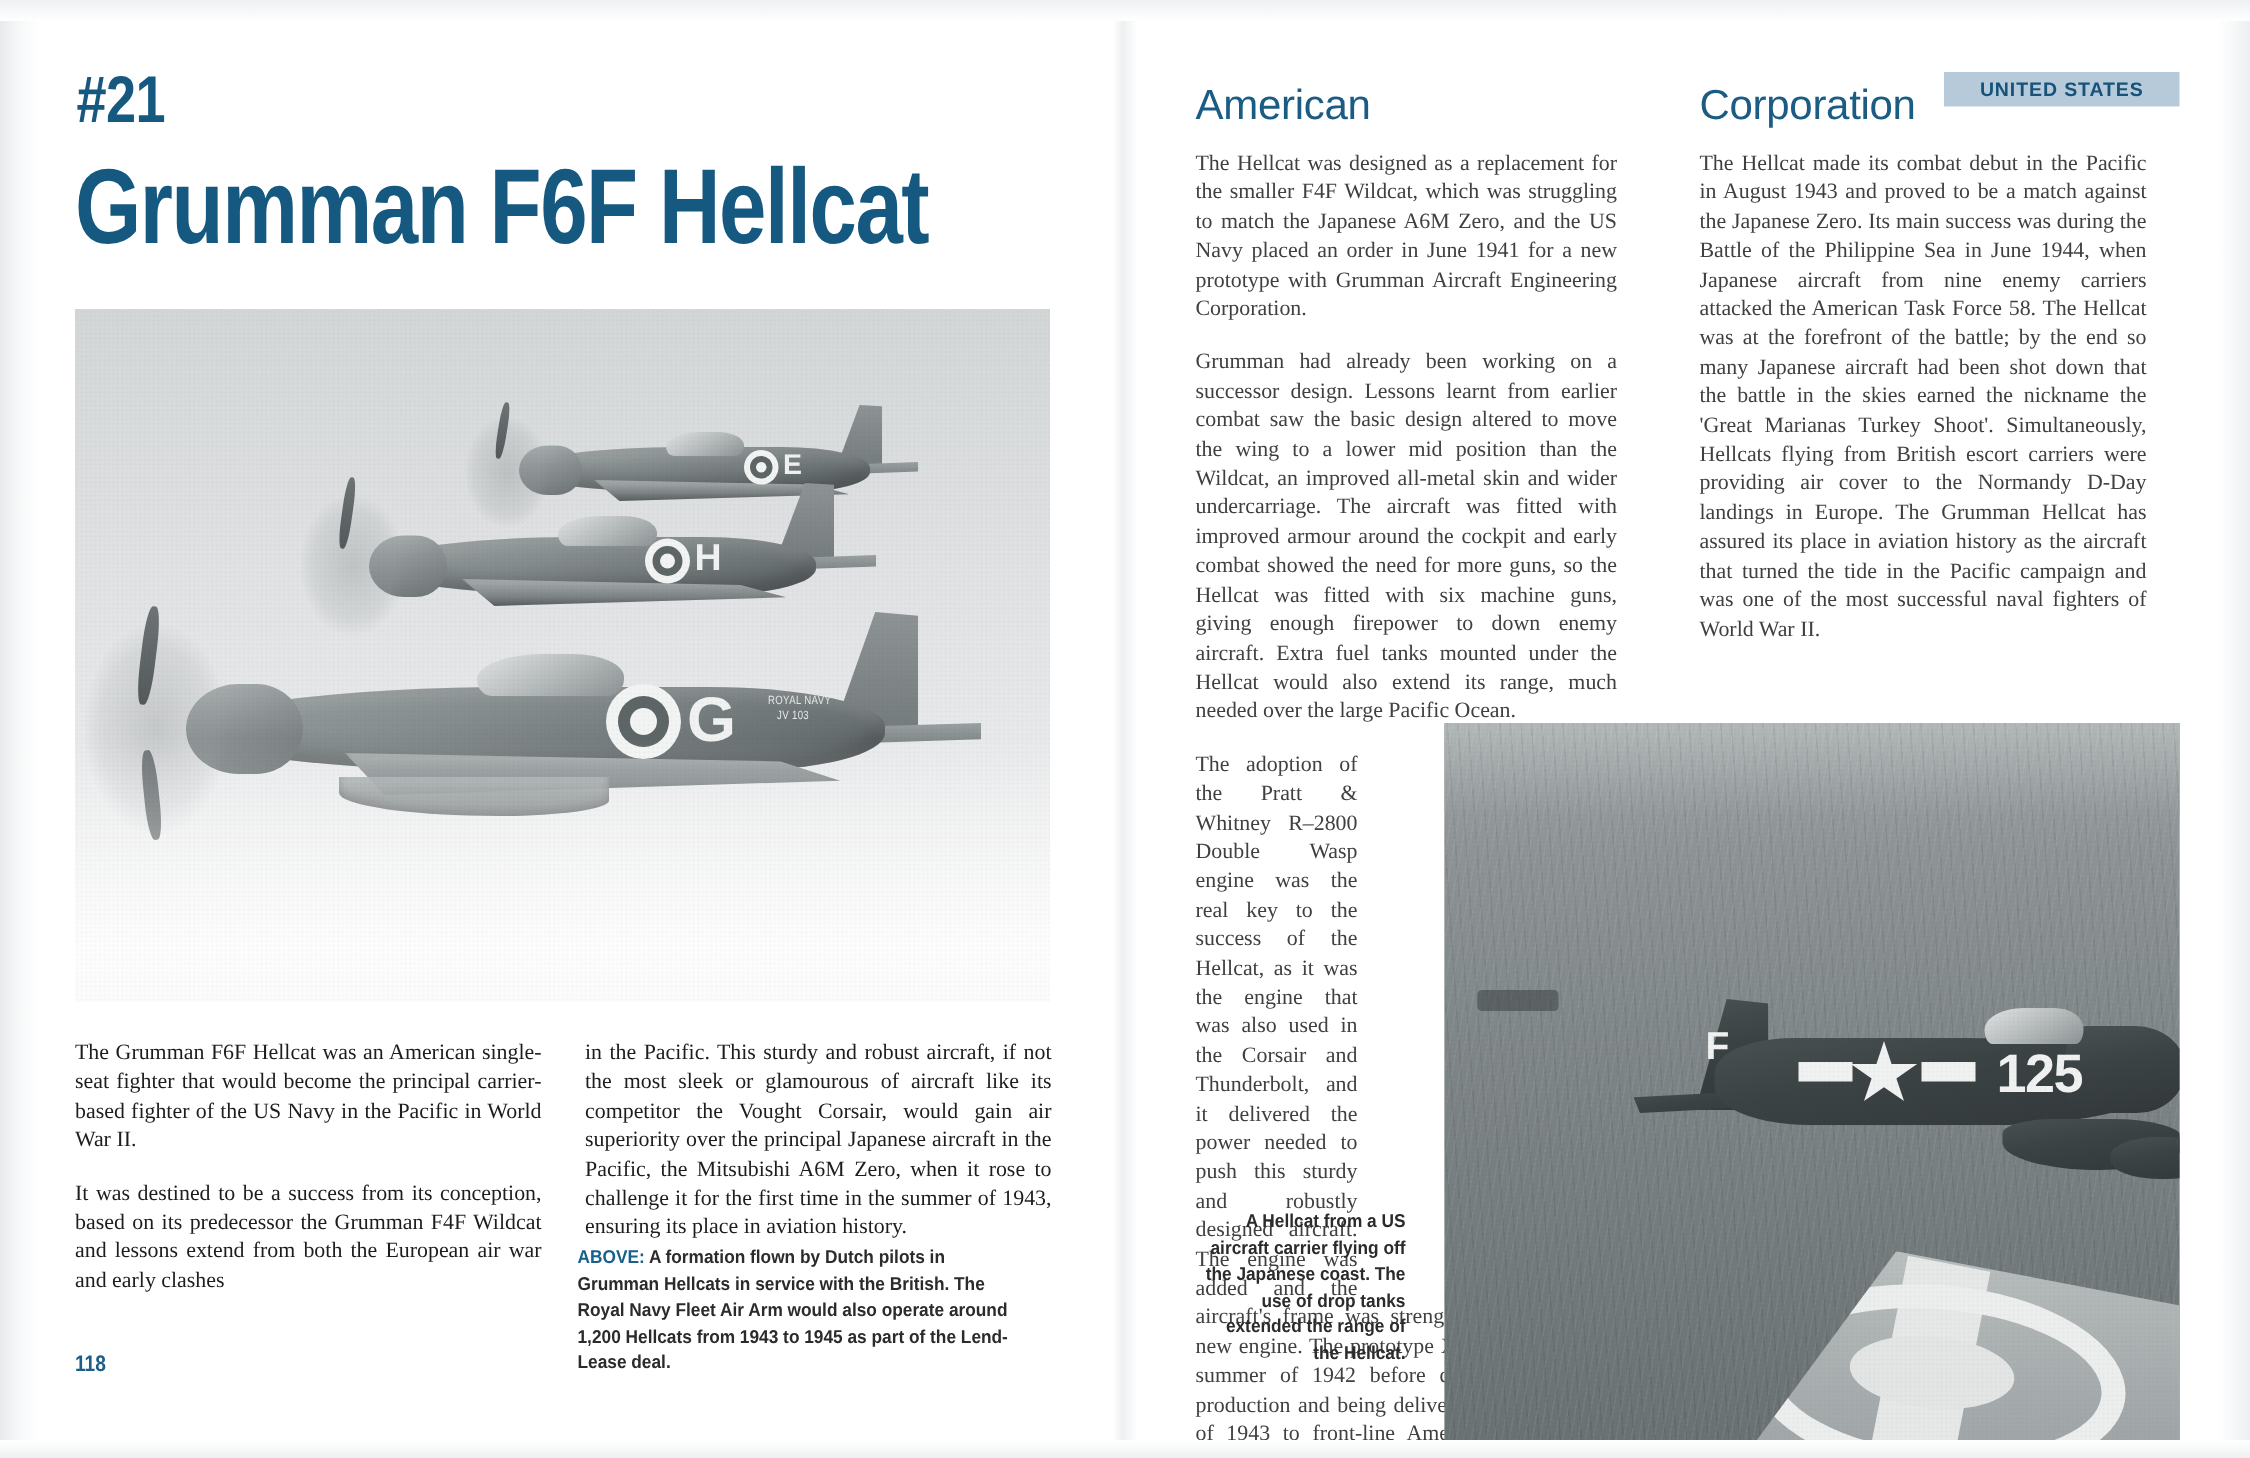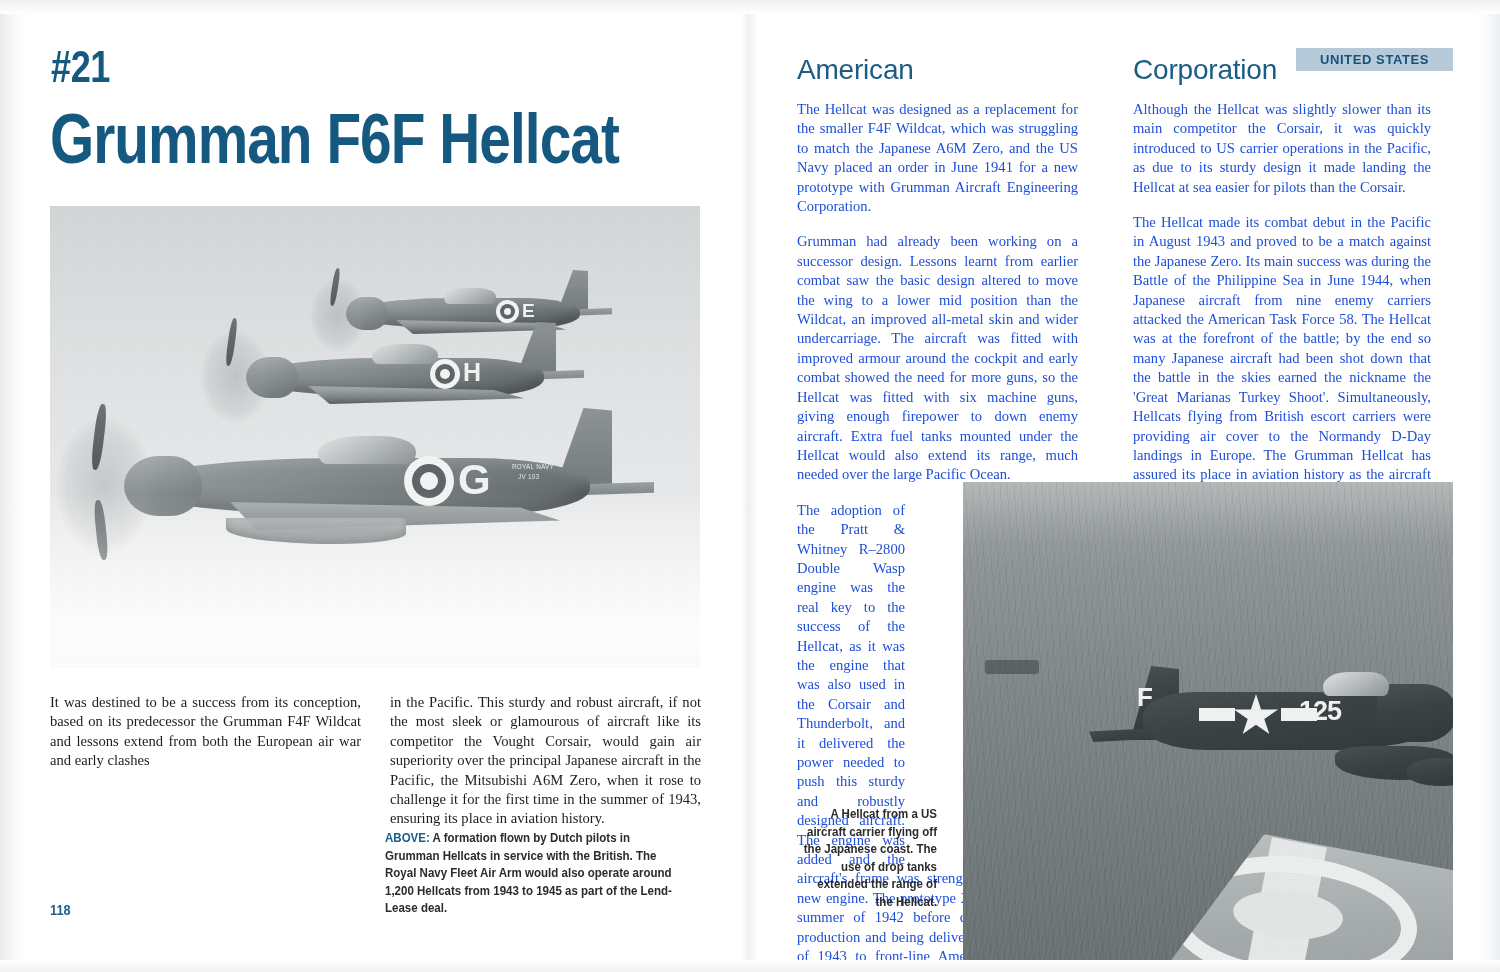--- a/index.html
+++ b/index.html
@@ -279,21 +279,21 @@
     position: absolute; left: 49px; top: 56px; width: 281px;
   }
   .col-operations {
     position: absolute; left: 385px; top: 56px; width: 298px;
   }
   .col-text {
     font-family: "Liberation Serif", serif;
     font-size: 14.6px;
     line-height: 19.4px;
     text-align: justify;
-    color: #1d4ed8;
+    color: #404040;
     margin: 0 0 16px 0;
   }
   .col-text:last-child { margin-bottom: 0; }
 
   
   .wrap-float {
     float: right;
     width: 163px;
     height: 360px;
     shape-outside: inset(0);
@@ -373,20 +373,21 @@
         <div class="stencil" style="left:432px; top:56px; font-size:8px;">ROYAL NAVY</div>
         <div class="stencil" style="left:438px; top:66px; font-size:8px;">JV 103</div>
       </div>
 
       <div class="sky-haze"></div>
       <div class="grain"></div>
     </div>
 
     <div class="lead-cols">
       <div class="lead-col">
+        <p class="body-text">The Grumman F6F Hellcat was an American single-seat fighter that would become the principal carrier-based fighter of the US Navy in the Pacific in World War II.</p>
         <p class="body-text">It was destined to be a success from its conception, based on its predecessor the Grumman F4F Wildcat and lessons extend from both the European air war and early clashes</p>
       </div>
       <div class="lead-col">
         <p class="body-text">in the Pacific. This sturdy and robust aircraft, if not the most sleek or glamourous of aircraft like its competitor the Vought Corsair, would gain air superiority over the principal Japanese aircraft in the Pacific, the Mitsubishi A6M Zero, when it rose to challenge it for the first time in the summer of 1943, ensuring its place in aviation history.</p>
       </div>
     </div>
 
     <div class="caption-above">
       <span class="caption-lead">ABOVE:</span><span class="caption-body"> A formation flown by Dutch pilots in Grumman Hellcats in service with the British. The Royal Navy Fleet Air Arm would also operate around 1,200 Hellcats from 1943 to 1945 as part of the Lend-Lease deal.</span>
     </div>
@@ -405,21 +406,20 @@
       <p class="col-text">The Hellcat was designed as a replacement for the smaller F4F Wildcat, which was struggling to match the Japanese A6M Zero, and the US Navy placed an order in June 1941 for a new prototype with Grumman Aircraft Engineering Corporation.</p>
       <p class="col-text">Grumman had already been working on a successor design. Lessons learnt from earlier combat saw the basic design altered to move the wing to a lower mid position than the Wildcat, an improved all-metal skin and wider undercarriage. The aircraft was fitted with improved armour around the cockpit and early combat showed the need for more guns, so the Hellcat was fitted with six machine guns, giving enough firepower to down enemy aircraft. Extra fuel tanks mounted under the Hellcat would also extend its range, much needed over the large Pacific Ocean.</p>
       <p class="col-text">
         <span class="wrap-float"></span>
         <span>The adoption of the Pratt &amp; Whitney R–2800 Double Wasp engine was the real key to the success of the Hellcat, as it was the engine that was also used in the Corsair and Thunderbolt, and it delivered the power needed to push this sturdy and robustly designed aircraft. The engine was added and the aircraft's frame was strengthened to take the new engine. The prototype XF6F–3 flew in the summer of 1942 before quickly going into production and being delivered by the summer of 1943 to front-line American units in the Pacific.</span>
       </p>
     </div>
 
     <div class="col-operations">
       <h2 class="section-heading">Corporation</h2>
-      <p class="col-text">Although the Hellcat was slightly slower than its main competitor the Corsair, it was quickly introduced to US carrier operations in the Pacific, as due to its sturdy design it made landing the Hellcat at sea easier for pilots than the Corsair.</p>
       <p class="col-text">The Hellcat made its combat debut in the Pacific in August 1943 and proved to be a match against the Japanese Zero. Its main success was during the Battle of the Philippine Sea in June 1944, when Japanese aircraft from nine enemy carriers attacked the American Task Force 58. The Hellcat was at the forefront of the battle; by the end so many Japanese aircraft had been shot down that the battle in the skies earned the nickname the 'Great Marianas Turkey Shoot'. Simultaneously, Hellcats flying from British escort carriers were providing air cover to the Normandy D-Day landings in Europe. The Grumman Hellcat has assured its place in aviation history as the aircraft that turned the tide in the Pacific campaign and was one of the most successful naval fighters of World War II.</p>
     </div>
   </div>
 
   <div class="photo-bottom">
     <div class="sea"></div>
     <div class="horizon"></div>
     <div class="sea-texture"></div>
 
     <div style="position:absolute; left:22px; top:178px; width:54px; height:14px; background:rgba(60,66,68,.55); border-radius:3px;"></div>
@@ -431,21 +431,21 @@
       <div class="dark-plane-body" style="left:330px; top:30px; width:80px; height:58px; border-radius: 20% 48% 46% 14% / 40% 56% 58% 42%;"></div>
       <div class="canopy" style="left:276px; top:18px; width:66px; height:24px; border-radius: 40% 30% 8% 8% / 62% 58% 40% 40%;"></div>
       <div class="dark-plane-body" style="left:288px; top:92px; width:120px; height:34px; border-radius: 30% 40% 48% 56%;"></div>
       <div class="dark-plane-body" style="left:360px; top:104px; width:74px; height:28px; border-radius: 44% 50% 50% 44%;"></div>
 
       <div class="star-insignia" style="left:152px; top:54px; width:36px; height:13px;"></div>
       <div class="star-insignia" style="left:234px; top:54px; width:36px; height:13px;"></div>
       <div class="star-insignia" style="left:186px; top:40px; width:46px; height:44px; clip-path: polygon(50% 0%, 61% 35%, 98% 35%, 68% 57%, 79% 91%, 50% 70%, 21% 91%, 32% 57%, 2% 35%, 39% 35%);"></div>
 
       <div class="code-letter" style="left:90px; top:30px; font-size:26px;">F</div>
-      <div class="code-letter" style="left:252px; top:44px; font-size:27px; letter-spacing:-1px;">125</div>
+      <div class="code-letter" style="left:284px; top:44px; font-size:36px; letter-spacing:-1px;">125</div>
     </div>
 
     <div class="foreground-wing" style="left:110px; top:350px; width:470px; height:240px; clip-path: polygon(42% 0%, 100% 28%, 100% 100%, 0% 100%); transform: rotate(-3deg);">
       <div style="position:absolute; left:186px; top:8px; width:56px; height:150px; background:#e6e8e8; transform: rotate(14deg);"></div>
       <div style="position:absolute; left:96px; top:24px; width:250px; height:128px; border:16px solid #eceeee; border-radius:50%; transform: rotate(8deg);"></div>
       <div style="position:absolute; left:162px; top:58px; width:110px; height:48px; background:#e3e5e5; border-radius:50%; transform: rotate(8deg);"></div>
     </div>
 
     <div class="grain"></div>
   </div>

